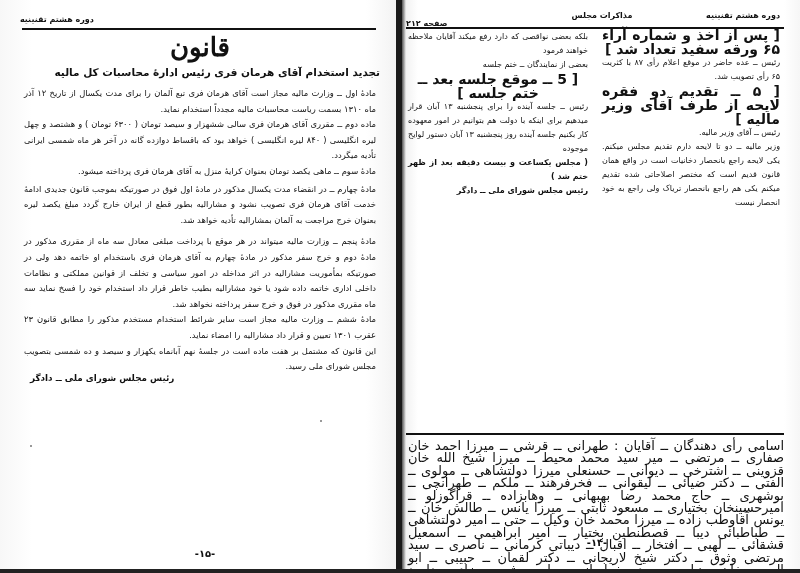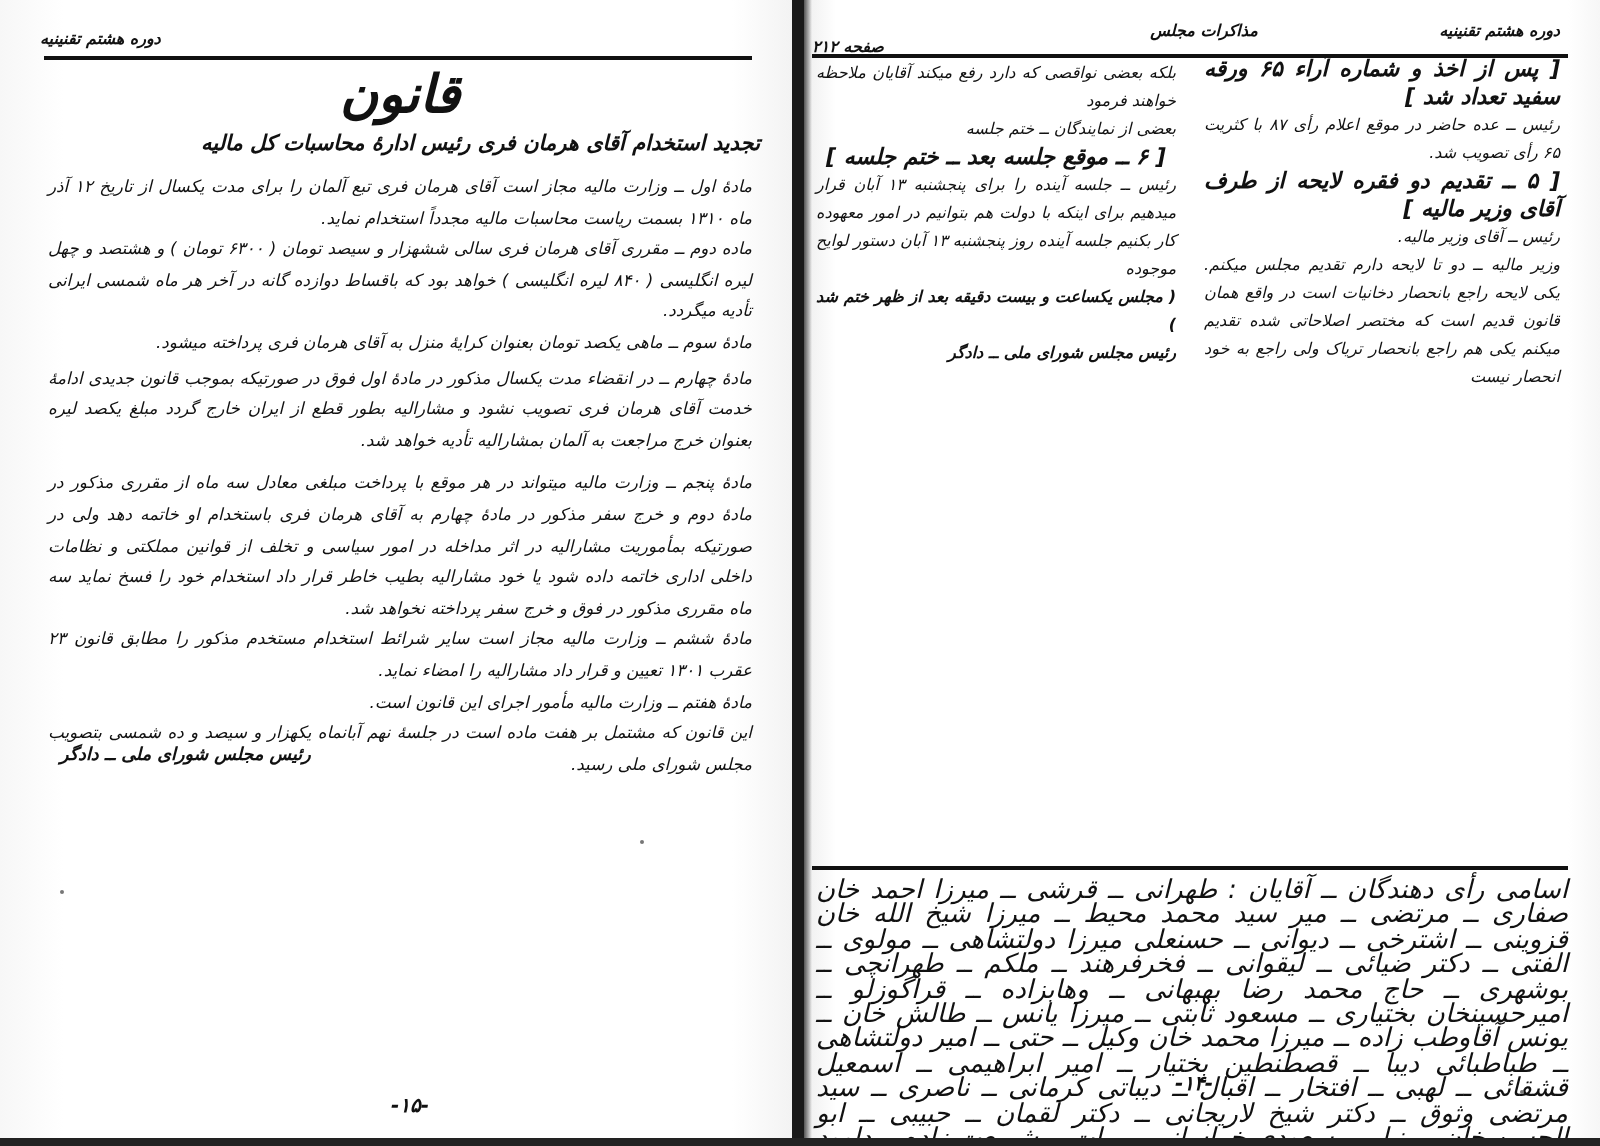--- a/index.html
+++ b/index.html
@@ -3,37 +3,37 @@
   <meta charset="utf-8">
   <style>
     html, body { margin: 0; padding: 0; }
     body {
       width: 800px; height: 573px; overflow: hidden;
       background: #ffffff;
       font-family: "DejaVu Sans", sans-serif;
       color: #111;
       position: relative;
     }
-    .spread { position: absolute; left: 0; top: 0; width: 680px; height: 573px; background: #14b8a6; font-style: italic; }
+    .spread { position: absolute; left: 0; top: 0; width: 680px; height: 573px; background: #14b8a6; }
     .page { position: absolute; top: 0; height: 573px; direction: rtl; }
     .page-left { left: 0; width: 398px; background: linear-gradient(90deg,#f7f7f7 0%,#ffffff 8%,#ffffff 92%,#f2f2f2 100%); }
     .page-right { left: 402px; width: 398px; background: linear-gradient(90deg,#eeeeee 0%,#ffffff 4%,#ffffff 96%,#f6f6f6 100%); }
     .gutter { position: absolute; left: 396px; top: 0; width: 6px; height: 573px; background: #1a1a1a; }
     .gutter-shadow { position: absolute; left: 402px; top: 0; width: 4px; height: 573px; background: linear-gradient(90deg,#555,#ffffff00); }
     .bottom-edge { position: absolute; left: 0; bottom: 0; width: 800px; height: 4px; background: #222; }
     .rule { position: absolute; height: 2px; background: #111; }
     .running-head { position: absolute; font-size: 8px; font-weight: bold; white-space: nowrap; }
     .title { position: absolute; font-family: "DejaVu Serif", serif; font-size: 26px; font-weight: bold; text-align: center; }
     .subtitle { position: absolute; font-size: 10.5px; font-weight: bold; text-align: right; white-space: nowrap; }
     .para { position: absolute; font-size: 8.4px; line-height: 15.6px; text-align: justify; }
     .para p { margin: 0; }
     .col { position: absolute; font-size: 8px; line-height: 14px; text-align: justify; }
     .col p { margin: 0; }
     .bold { font-weight: bold; }
-    .bracket { font-weight: bold; font-size: 11px; }
+    .bracket { font-weight: bold; font-size: 14px; }
     .voters { position: absolute; font-size: 13px; line-height: 12.4px; text-align: justify; }
     .folio { position: absolute; font-size: 10px; font-weight: bold; text-align: center; direction: ltr; }
     .signature { position: absolute; font-size: 8.8px; font-weight: bold; }
     .speckle { position: absolute; width: 2px; height: 2px; background: #777; border-radius: 50%; }
   </style>
 </head>
 <body>
 
 <div class="spread">
 
@@ -44,21 +44,20 @@
     <div class="title" style="left:20px; top:32px; width:360px;">قانون</div>
     <div class="subtitle" style="left:20px; top:66px; width:360px;">تجدید استخدام آقای هرمان فری رئیس ادارهٔ محاسبات کل مالیه</div>
 
     <div class="para" style="left:24px; top:86px; width:352px;">
       <p>مادهٔ اول ــ وزارت مالیه مجاز است آقای هرمان فری تبع آلمان را برای مدت یکسال از تاریخ ۱۲ آذر ماه ۱۳۱۰ بسمت ریاست محاسبات مالیه مجدداً استخدام نماید.</p>
       <p>ماده دوم ــ مقرری آقای هرمان فری سالی ششهزار و سیصد تومان ( ۶۳۰۰ تومان ) و هشتصد و چهل لیره انگلیسی ( ۸۴۰ لیره انگلیسی ) خواهد بود که باقساط دوازده گانه در آخر هر ماه شمسی ایرانی تأدیه میگردد.</p>
       <p>مادهٔ سوم ــ ماهی یکصد تومان بعنوان کرایهٔ منزل به آقای هرمان فری پرداخته میشود.</p>
       <p style="margin-top:2px;">مادهٔ چهارم ــ در انقضاء مدت یکسال مذکور در مادهٔ اول فوق در صورتیکه بموجب قانون جدیدی ادامهٔ خدمت آقای هرمان فری تصویب نشود و مشارالیه بطور قطع از ایران خارج گردد مبلغ یکصد لیره بعنوان خرج مراجعت به آلمان بمشارالیه تأدیه خواهد شد.</p>
       <p style="margin-top:6px;">مادهٔ پنجم ــ وزارت مالیه میتواند در هر موقع با پرداخت مبلغی معادل سه ماه از مقرری مذکور در مادهٔ دوم و خرج سفر مذکور در مادهٔ چهارم به آقای هرمان فری باستخدام او خاتمه دهد ولی در صورتیکه بمأموریت مشارالیه در اثر مداخله در امور سیاسی و تخلف از قوانین مملکتی و نظامات داخلی اداری خاتمه داده شود یا خود مشارالیه بطیب خاطر قرار داد استخدام خود را فسخ نماید سه ماه مقرری مذکور در فوق و خرج سفر پرداخته نخواهد شد.</p>
       <p>مادهٔ ششم ــ وزارت مالیه مجاز است سایر شرائط استخدام مستخدم مذکور را مطابق قانون ۲۳ عقرب ۱۳۰۱ تعیین و قرار داد مشارالیه را امضاء نماید.</p>
-      <p>مادهٔ هفتم ــ وزارت مالیه مأمور اجرای این قانون است.</p>
       <p>این قانون که مشتمل بر هفت ماده است در جلسهٔ نهم آبانماه یکهزار و سیصد و ده شمسی بتصویب مجلس شورای ملی رسید.</p>
     </div>
 
     <div class="signature" style="left:30px; top:373px; width:250px; text-align:left;">رئیس مجلس شورای ملی ــ دادگر</div>
 
     <div class="folio" style="left:180px; top:548px; width:50px;">-۱۵-</div>
   </div>
 
   <div class="page page-right">
     <div class="running-head" style="right:20px; top:11px;">دوره هشتم تقنینیه</div>
@@ -70,21 +69,21 @@
       <p class="bracket">[ پس از اخذ و شماره آراء ۶۵ ورقه سفید تعداد شد ]</p>
       <p>رئیس ــ عده حاضر در موقع اعلام رأی ۸۷ با کثریت ۶۵ رأی تصویب شد.</p>
       <p class="bracket">[ ۵ ــ تقدیم دو فقره لایحه از طرف آقای وزیر مالیه ]</p>
       <p>رئیس ــ آقای وزیر مالیه.</p>
       <p>وزیر مالیه ــ دو تا لایحه دارم تقدیم مجلس میکنم. یکی لایحه راجع بانحصار دخانیات است در واقع همان قانون قدیم است که مختصر اصلاحاتی شده تقدیم میکنم یکی هم راجع بانحصار تریاک ولی راجع به خود انحصار نیست</p>
     </div>
 
     <div class="col" style="left:6px; top:30px; width:180px;">
       <p>بلکه بعضی نواقصی که دارد رفع میکند آقایان ملاحظه خواهند فرمود</p>
       <p style="text-align:right;">بعضی از نمایندگان ــ ختم جلسه</p>
-      <p class="bracket" style="text-align:center;">[ ۶ ــ موقع جلسه بعد ــ ختم جلسه ]</p>
+      <p class="bracket" style="text-align:center;">[ 5 ــ موقع جلسه بعد ــ ختم جلسه ]</p>
       <p>رئیس ــ جلسه آینده را برای پنجشنبه ۱۳ آبان قرار میدهیم برای اینکه با دولت هم بتوانیم در امور معهوده کار بکنیم جلسه آینده روز پنجشنبه ۱۳ آبان دستور لوایح موجوده</p>
       <p class="bold">( مجلس یکساعت و بیست دقیقه بعد از ظهر ختم شد )</p>
       <p class="bold">رئیس مجلس شورای ملی ــ دادگر</p>
     </div>
 
     <div class="rule" style="left:4px; top:433px; width:378px;"></div>
     <div class="voters" style="left:6px; top:440px; width:376px;">اسامی رأی دهندگان ــ آقایان : طهرانی ــ قرشی ــ میرزا احمد خان صفاری ــ مرتضی ــ میر سید محمد محیط ــ میرزا شیخ الله خان قزوینی ــ اشترخی ــ دیوانی ــ حسنعلی میرزا دولتشاهی ــ مولوی ــ الفتی ــ دکتر ضیائی ــ لیقوانی ــ فخرفرهند ــ ملکم ــ طهرانچی ــ بوشهری ــ حاج محمد رضا بهبهانی ــ وهابزاده ــ قراگوزلو ــ امیرحسینخان بختیاری ــ مسعود ثابتی ــ میرزا یانس ــ طالش خان ــ یونس آقاوطب زاده ــ میرزا محمد خان وکیل ــ حتی ــ امیر دولتشاهی ــ طباطبائی دیبا ــ قصطنطین بختیار ــ امیر ابراهیمی ــ اسمعیل قشقائی ــ لهبی ــ افتخار ــ اقبال ــ دیباتی کرمانی ــ ناصری ــ سید مرتضی وثوق ــ دکتر شیخ لاریجانی ــ دکتر لقمان ــ حبیبی ــ ابو الحسن خان پیرنیا ــ مسعودی خراسانی ــ بیات ــ شریعت زاده ــ داوود ــ ایزدی ــ ثقة الاسلامی ــ امیرتیمور ــ معتضدی ــ غراجوی ــ کفائی ــ حکمت ــ میرزا محمد حسین تراب ــ دکتر ملک زاده ــ موقر ــ اسکندری ــ میرزا محمد علی خان تربت ــ بیات ماکو ــ دکتر عطاء الله خان سمیعی ــ شریفی ــ سهراب خان ساکیان ــ محمدعلی میرزا دولتشاهی ــ حبیبالله خان نواب.</div>
 
     <div class="folio" style="left:170px; top:537px; width:50px;">-۱۴-</div>
   </div>

